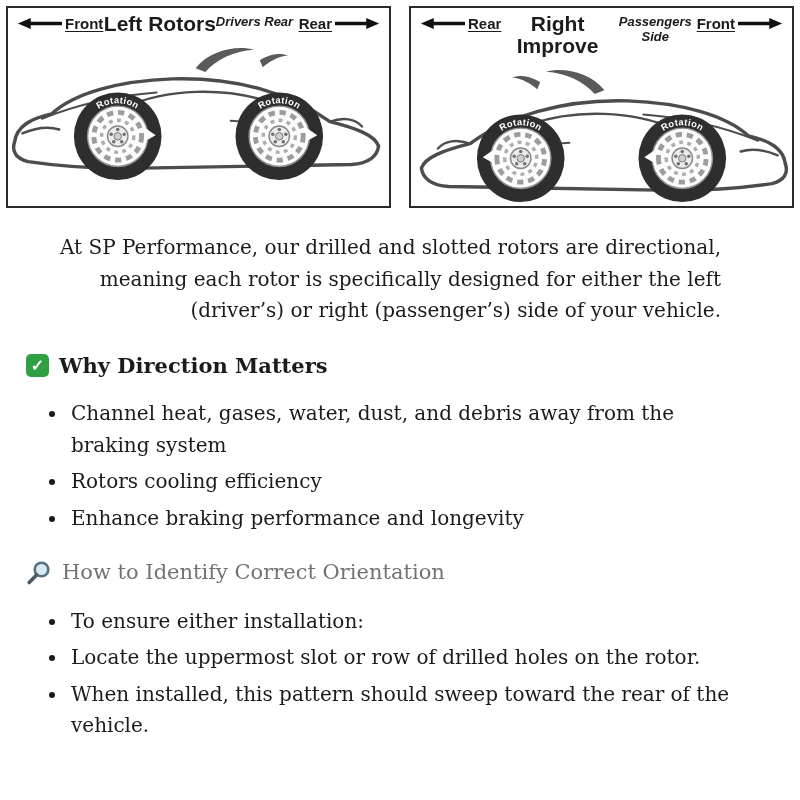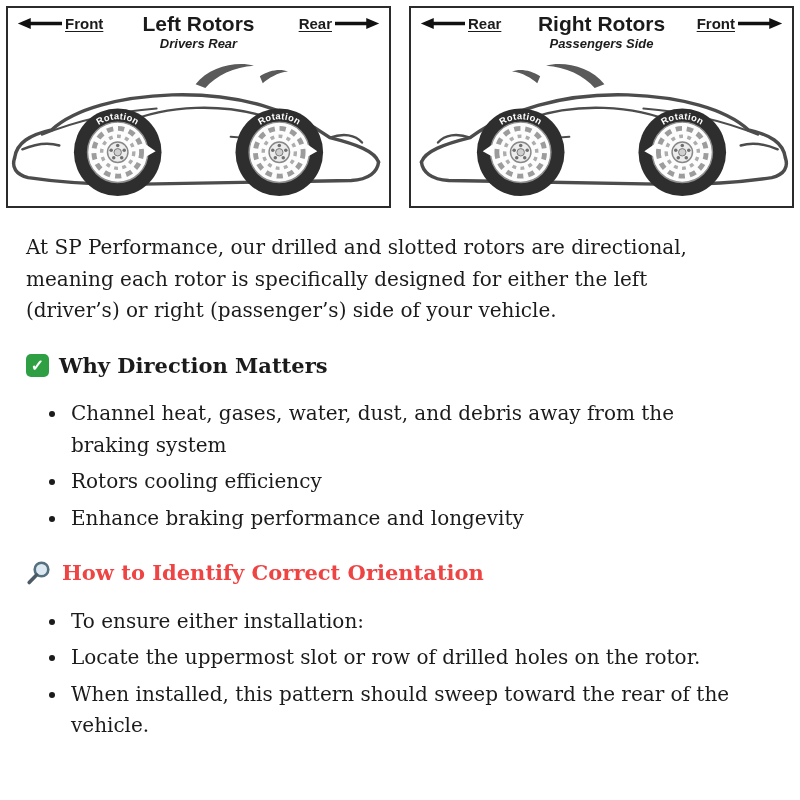--- a/index.html
+++ b/index.html
@@ -6,31 +6,31 @@
   body { width:800px; color:#1b1b1b; font-family:"DejaVu Serif", serif; }
   .page { width:800px; box-sizing:border-box; }
 
   
   .diagram { display:flex; gap:18px; padding:6px 6px 0 6px; }
   .panel { flex:1; border:2px solid #2b2b2b; background:#fff; height:202px; box-sizing:border-box; overflow:hidden; }
   .panel-header { display:grid; grid-template-columns:1fr auto 1fr; align-items:start; padding:5px 8px 0 8px; font-family:"Liberation Sans", sans-serif; }
   .dir { display:flex; align-items:center; gap:3px; margin-top:2px; }
   .dir.right-side { justify-content:flex-end; }
   .dir-text { font-weight:bold; font-size:15px; text-decoration:underline; text-underline-offset:2px; }
-  .panel-titles { text-align:center; display:flex; flex-direction:column; }
+  .panel-titles { text-align:center; display:flex; }
   .panel-title { font-size:21px; font-weight:bold; line-height:1.05; }
   .panel-subtitle { font-size:13px; font-weight:bold; font-style:italic; margin-top:1px; }
   .car { display:block; width:100%; height:146px; margin-top:2px; }
   .rot-text { font-family:"Liberation Sans", sans-serif; font-size:9.5px; font-weight:bold; fill:#ffffff; letter-spacing:0.4px; }
 
   
   .content { padding:12px 28px 10px 26px; font-size:20px; line-height:1.58; }
-  .intro { max-width:695px; margin:12px 0 20px 0; }
+  .intro { max-width:695px; margin:12px 0 20px 0;text-align:right; }
   .heading { display:flex; align-items:center; gap:10px; font-size:21px; font-weight:bold; margin:22px 0 16px 0; }
-  .heading.normal-weight { font-weight:bold; color:#ef4444; }
+  .heading.normal-weight { font-weight:normal; color:#737373; }
   .lead { margin:0 0 8px 0; }
   ul { margin:6px 0 20px 0; padding-left:42px; }
   li { max-width:660px; margin:5px 0; padding-left:3px; }
 
   .check-icon { display:inline-flex; align-items:center; justify-content:center;
     width:23px; height:23px; border-radius:5px; background:#2ea043; color:#fff;
     font-family:"Liberation Sans", sans-serif; font-size:16px; font-weight:bold; flex:0 0 auto; }
   .magnifier { flex:0 0 auto; }
 </style>
 </head>
@@ -113,21 +113,21 @@
     <section class="panel">
       <header class="panel-header">
         <span class="dir">
           <svg class="arrow" width="46" height="13" viewBox="0 0 50 14">
             <path d="M50 7 L14 7" stroke="#111" stroke-width="3.6"></path>
             <path d="M16 1 L2 7 L16 13 Z" fill="#111"></path>
           </svg>
           <span class="dir-text">Rear</span>
         </span>
         <span class="panel-titles">
-          <span class="panel-title">Right Rotors</span>
+          <span class="panel-title">Right Improve</span>
           <span class="panel-subtitle">Passengers Side</span>
         </span>
         <span class="dir right-side">
           <span class="dir-text">Front</span>
           <svg class="arrow" width="46" height="13" viewBox="0 0 50 14">
             <path d="M0 7 L36 7" stroke="#111" stroke-width="3.6"></path>
             <path d="M34 1 L48 7 L34 13 Z" fill="#111"></path>
           </svg>
         </span>
       </header>

